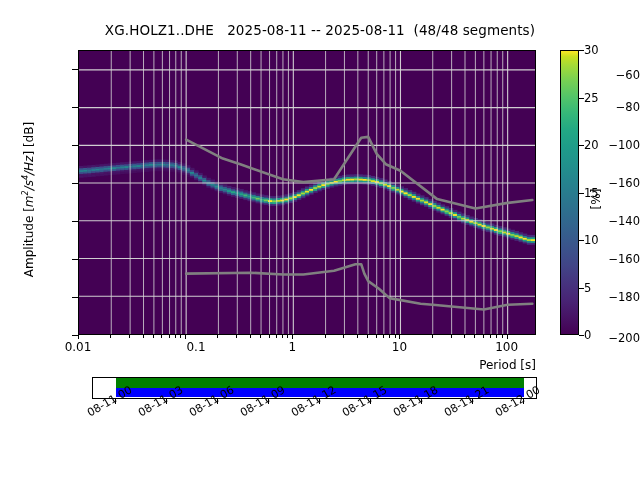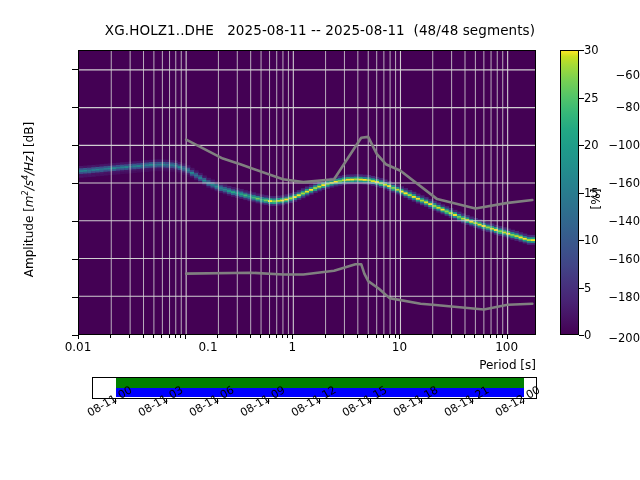--- a/index.html
+++ b/index.html
@@ -753,21 +753,21 @@
     <div class="abs xtickmark minor" style="left: 431.742px;"></div>
     <div class="abs xtickmark minor" style="left: 450.612px;"></div>
     <div class="abs xtickmark minor" style="left: 464.001px;"></div>
     <div class="abs xtickmark minor" style="left: 474.386px;"></div>
     <div class="abs xtickmark minor" style="left: 482.871px;"></div>
     <div class="abs xtickmark minor" style="left: 490.045px;"></div>
     <div class="abs xtickmark minor" style="left: 496.26px;"></div>
     <div class="abs xtickmark minor" style="left: 501.741px;"></div>
     <div class="abs xtickmark" style="left: 506.645px;"></div>
     <div class="abs xtick" style="left: 78px;">0.01</div>
-    <div class="abs xtick" style="left: 196px; padding-left: 24px;">0.1</div>
+    <div class="abs xtick" style="left: 184px; padding-left: 24px;">0.1</div>
     <div class="abs xtick" style="left: 292.322px;">1</div>
     <div class="abs xtick" style="left: 399.484px;">10</div>
     <div class="abs xtick" style="left: 506.645px;">100</div>
   </div>
 <div id="xlabel" class="abs">Period [s]</div>
 
 <div class="abs" id="cbar"></div>
 <div id="cblayer">
     <div class="abs cbtick" style="top: 335px;">0</div>
     <div class="abs cbtickmark" style="top: 335px;"></div>

